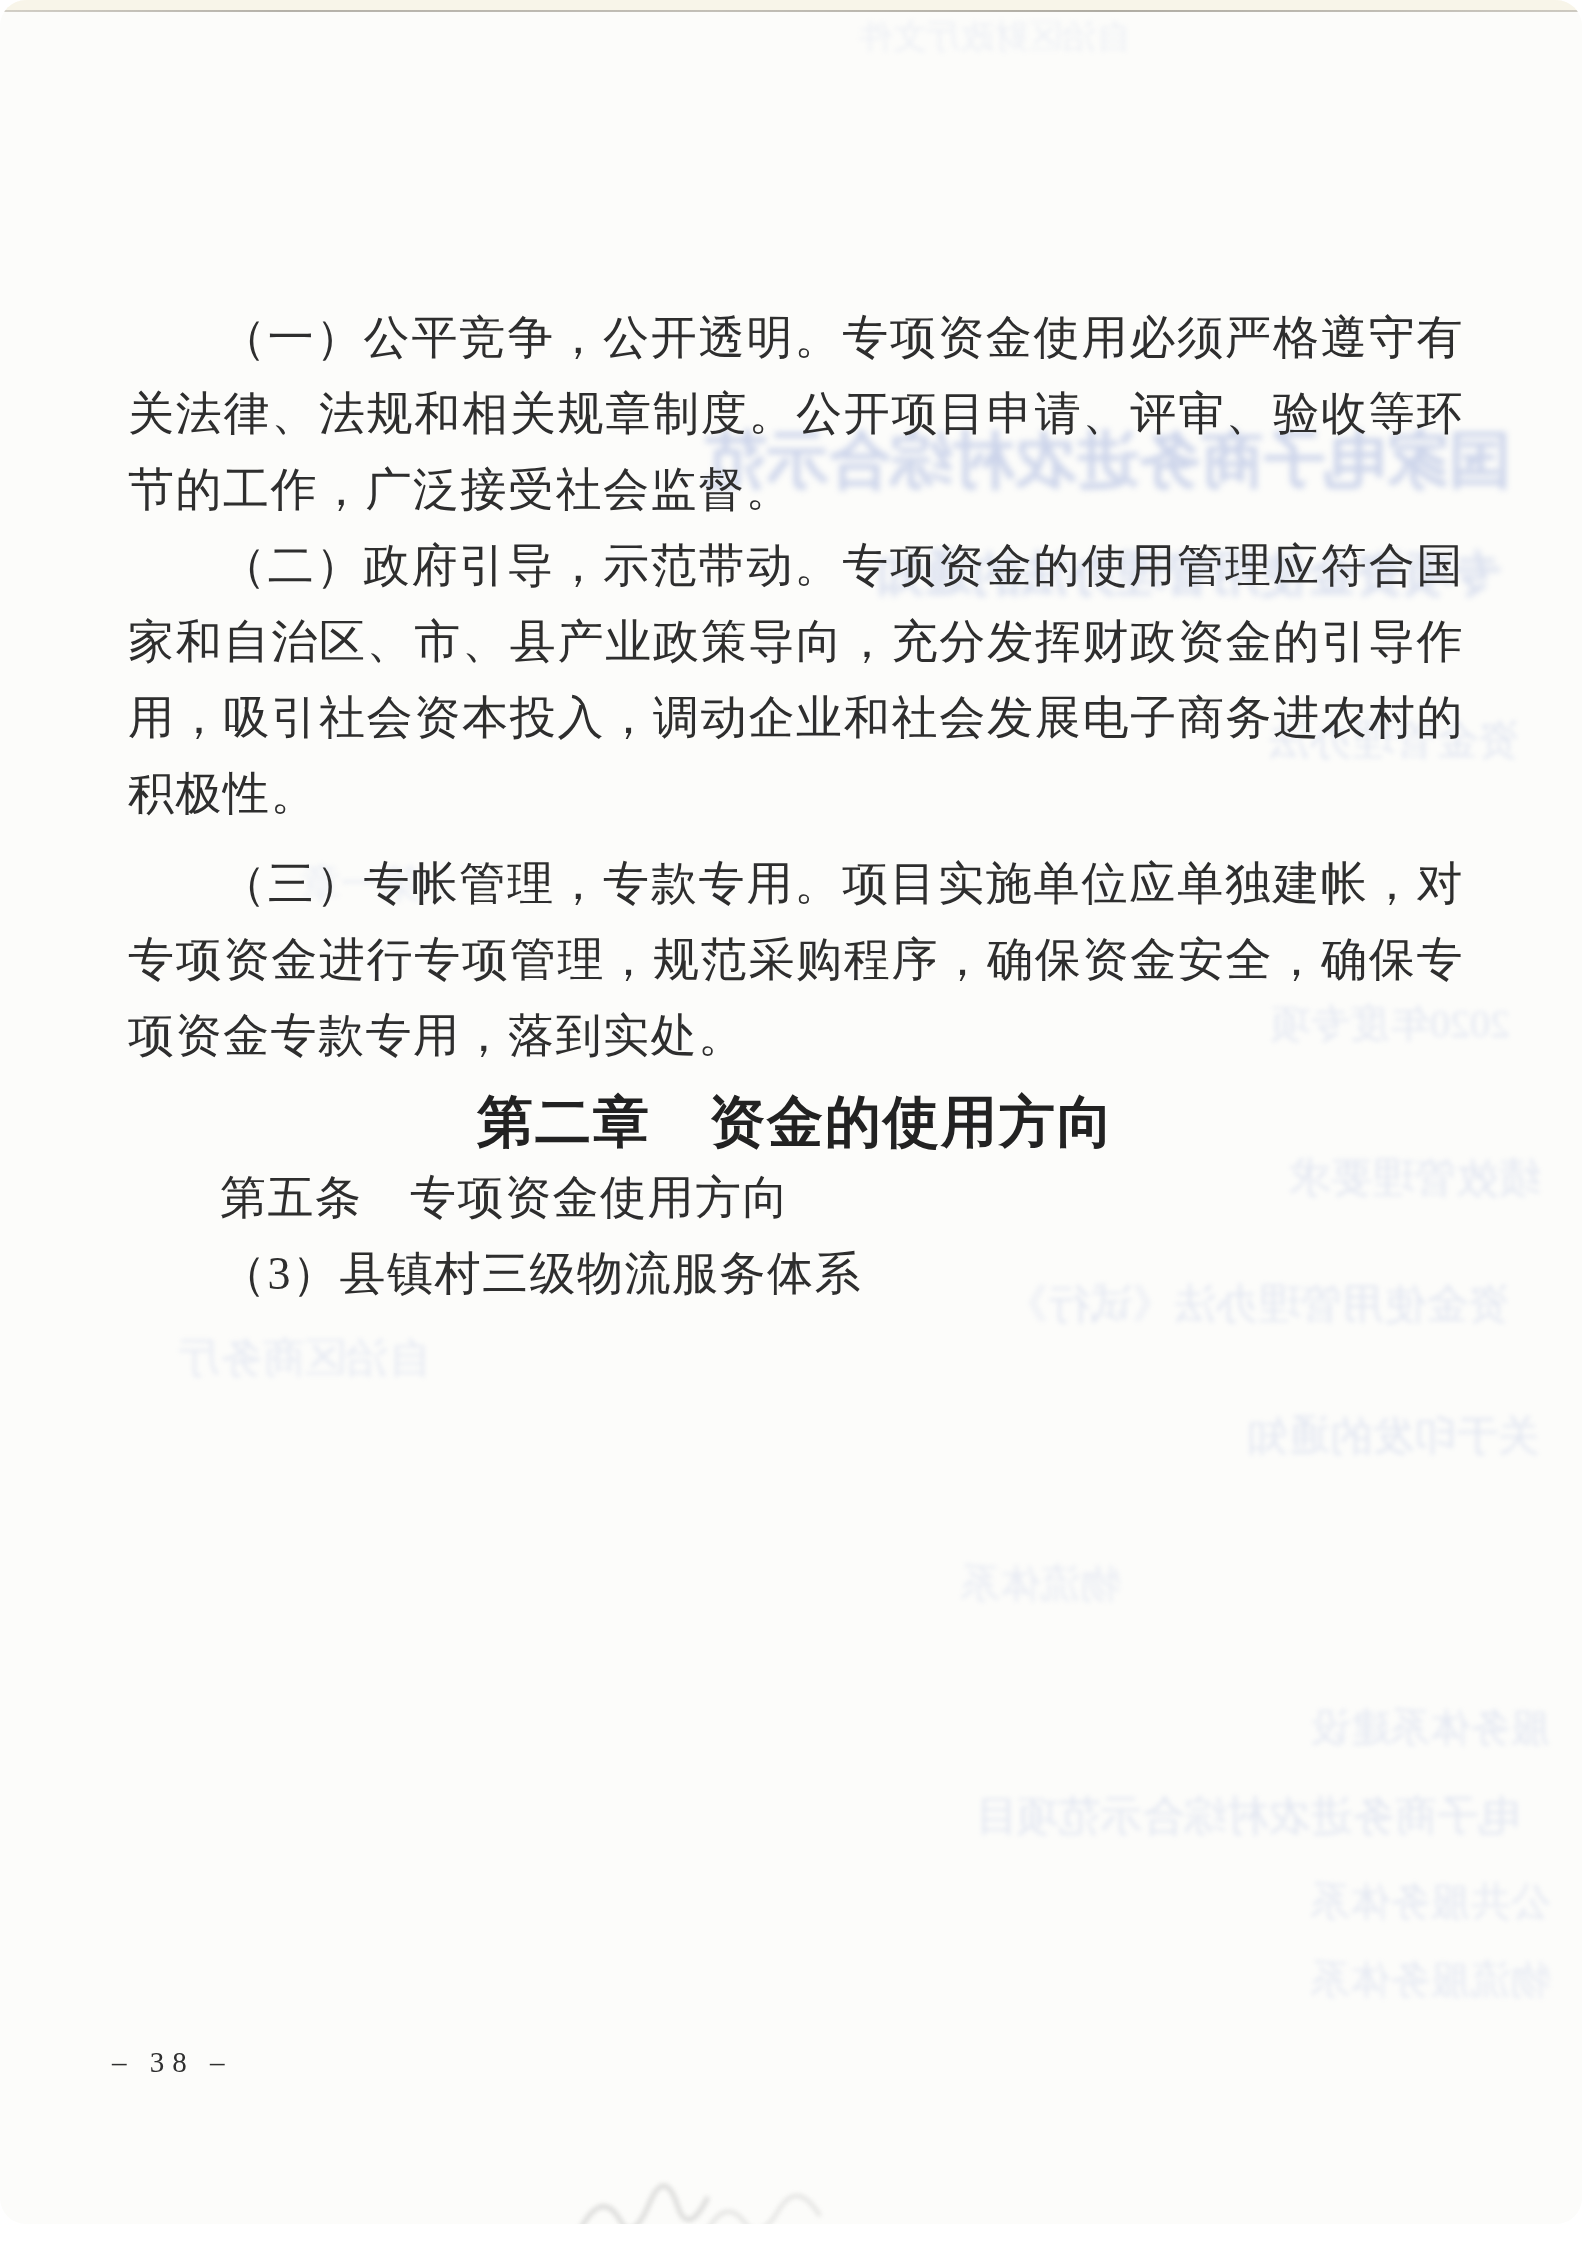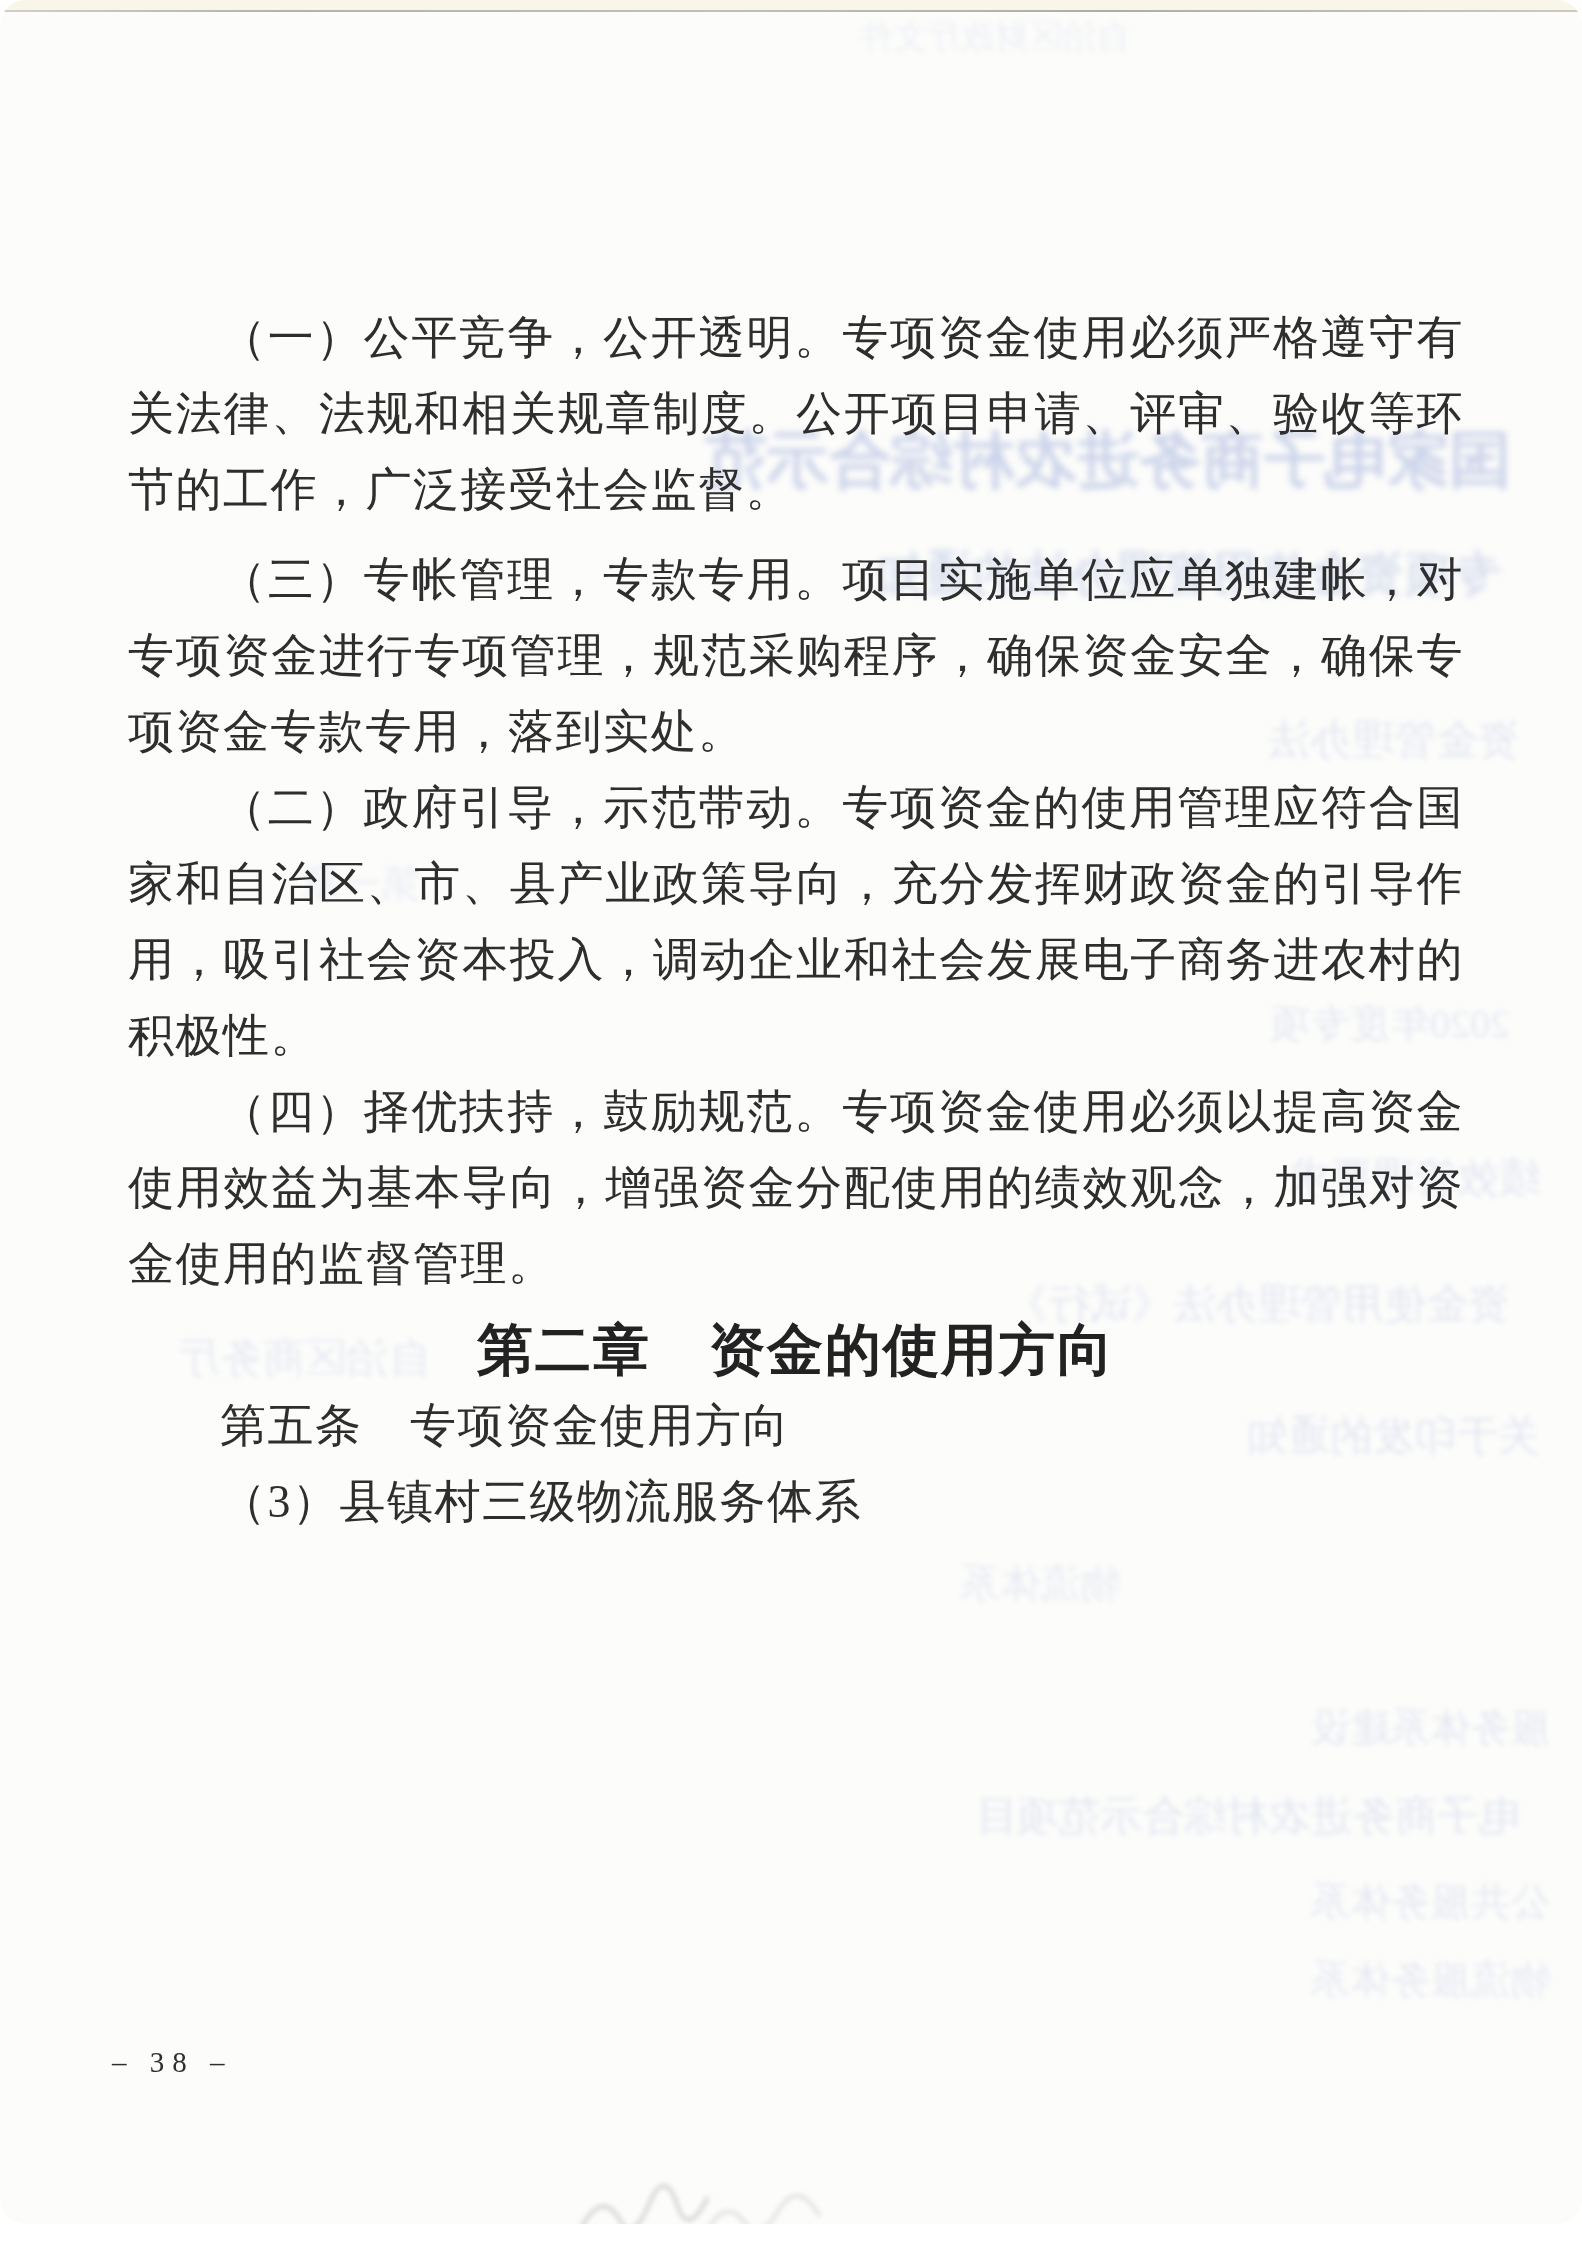--- a/index.html
+++ b/index.html
@@ -130,23 +130,22 @@
   <div class="bleed bleed-light" style="top:1330px;left:60px;width:370px;font-size:42px;opacity:.26;">自治区商务厅</div>
   <div class="bleed bleed-light" style="top:1408px;left:950px;width:590px;font-size:42px;opacity:.30;">关于印发的通知</div>
   <div class="bleed bleed-light" style="top:1556px;left:830px;width:290px;font-size:40px;opacity:.24;">物流体系</div>
   <div class="bleed bleed-light" style="top:1700px;left:1160px;width:390px;font-size:40px;opacity:.28;">服务体系建设</div>
   <div class="bleed bleed-light" style="top:1788px;left:590px;width:930px;font-size:42px;opacity:.30;">电子商务进农村综合示范项目</div>
   <div class="bleed bleed-light" style="top:1874px;left:1140px;width:410px;font-size:40px;opacity:.28;">公共服务体系</div>
   <div class="bleed bleed-light" style="top:1952px;left:1140px;width:410px;font-size:40px;opacity:.26;">物流服务体系</div>
 
   <div class="text-block">
     <p class="para">（一）公平竞争，公开透明。专项资金使用必须严格遵守有关法律、法规和相关规章制度。公开项目申请、评审、验收等环节的工作，广泛接受社会监督。</p>
+    <p class="para">（二）政府引导，示范带动。专项资金的使用管理应符合国家和自治区、市、县产业政策导向，充分发挥财政资金的引导作用，吸引社会资本投入，调动企业和社会发展电子商务进农村的积极性。</p>
     <p class="para para-gap">（三）专帐管理，专款专用。项目实施单位应单独建帐，对专项资金进行专项管理，规范采购程序，确保资金安全，确保专项资金专款专用，落到实处。</p>
-    <p class="para">（二）政府引导，示范带动。专项资金的使用管理应符合国家和自治区、市、县产业政策导向，充分发挥财政资金的引导作用，吸引社会资本投入，调动企业和社会发展电子商务进农村的积极性。</p>
-    <p class="para">（四）择优扶持，鼓励规范。专项资金使用必须以提高资金使用效益为基本导向，增强资金分配使用的绩效观念，加强对资金使用的监督管理。</p>
     <p class="para chapter-heading">第二章　资金的使用方向</p>
     <p class="para">第五条　专项资金使用方向</p>
     <p class="para">（3）县镇村三级物流服务体系</p>
   </div>
 
   <div class="page-number">– 38 –</div>
 
   <svg class="scribble-svg" width="320" height="120" viewBox="0 0 320 120">
     <path d="M20 100 q 25 -55 45 -20 q 12 25 30 -18 q 15 -35 28 5 q 10 30 30 -10" stroke="#8f8f8f" stroke-width="4" fill="none" opacity="0.55"></path>
     <path d="M150 95 q 20 -40 40 -12 q 15 20 35 -15 q 18 -28 40 8" stroke="#9a9a9a" stroke-width="3.5" fill="none" opacity="0.45"></path>

